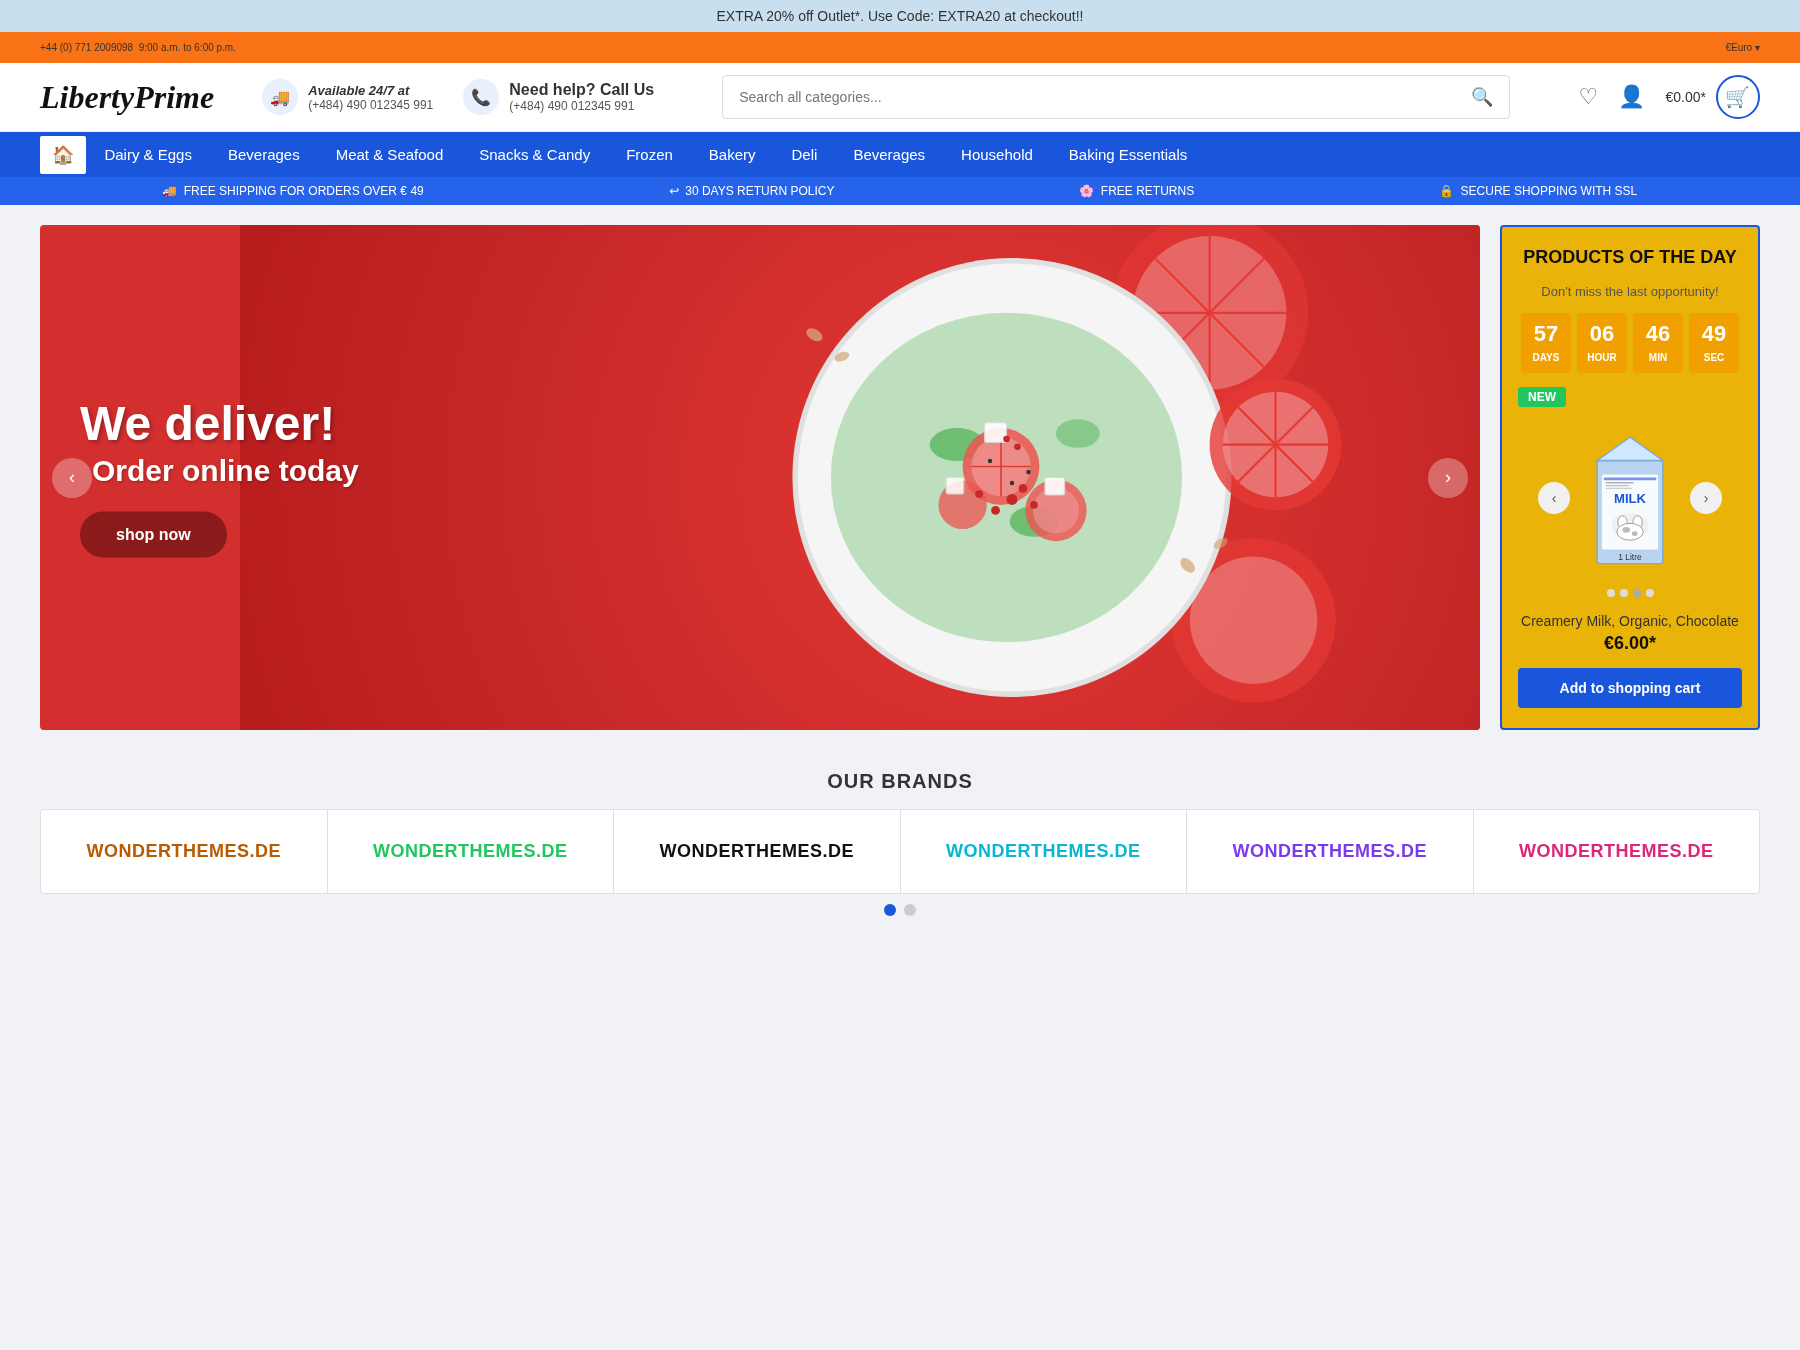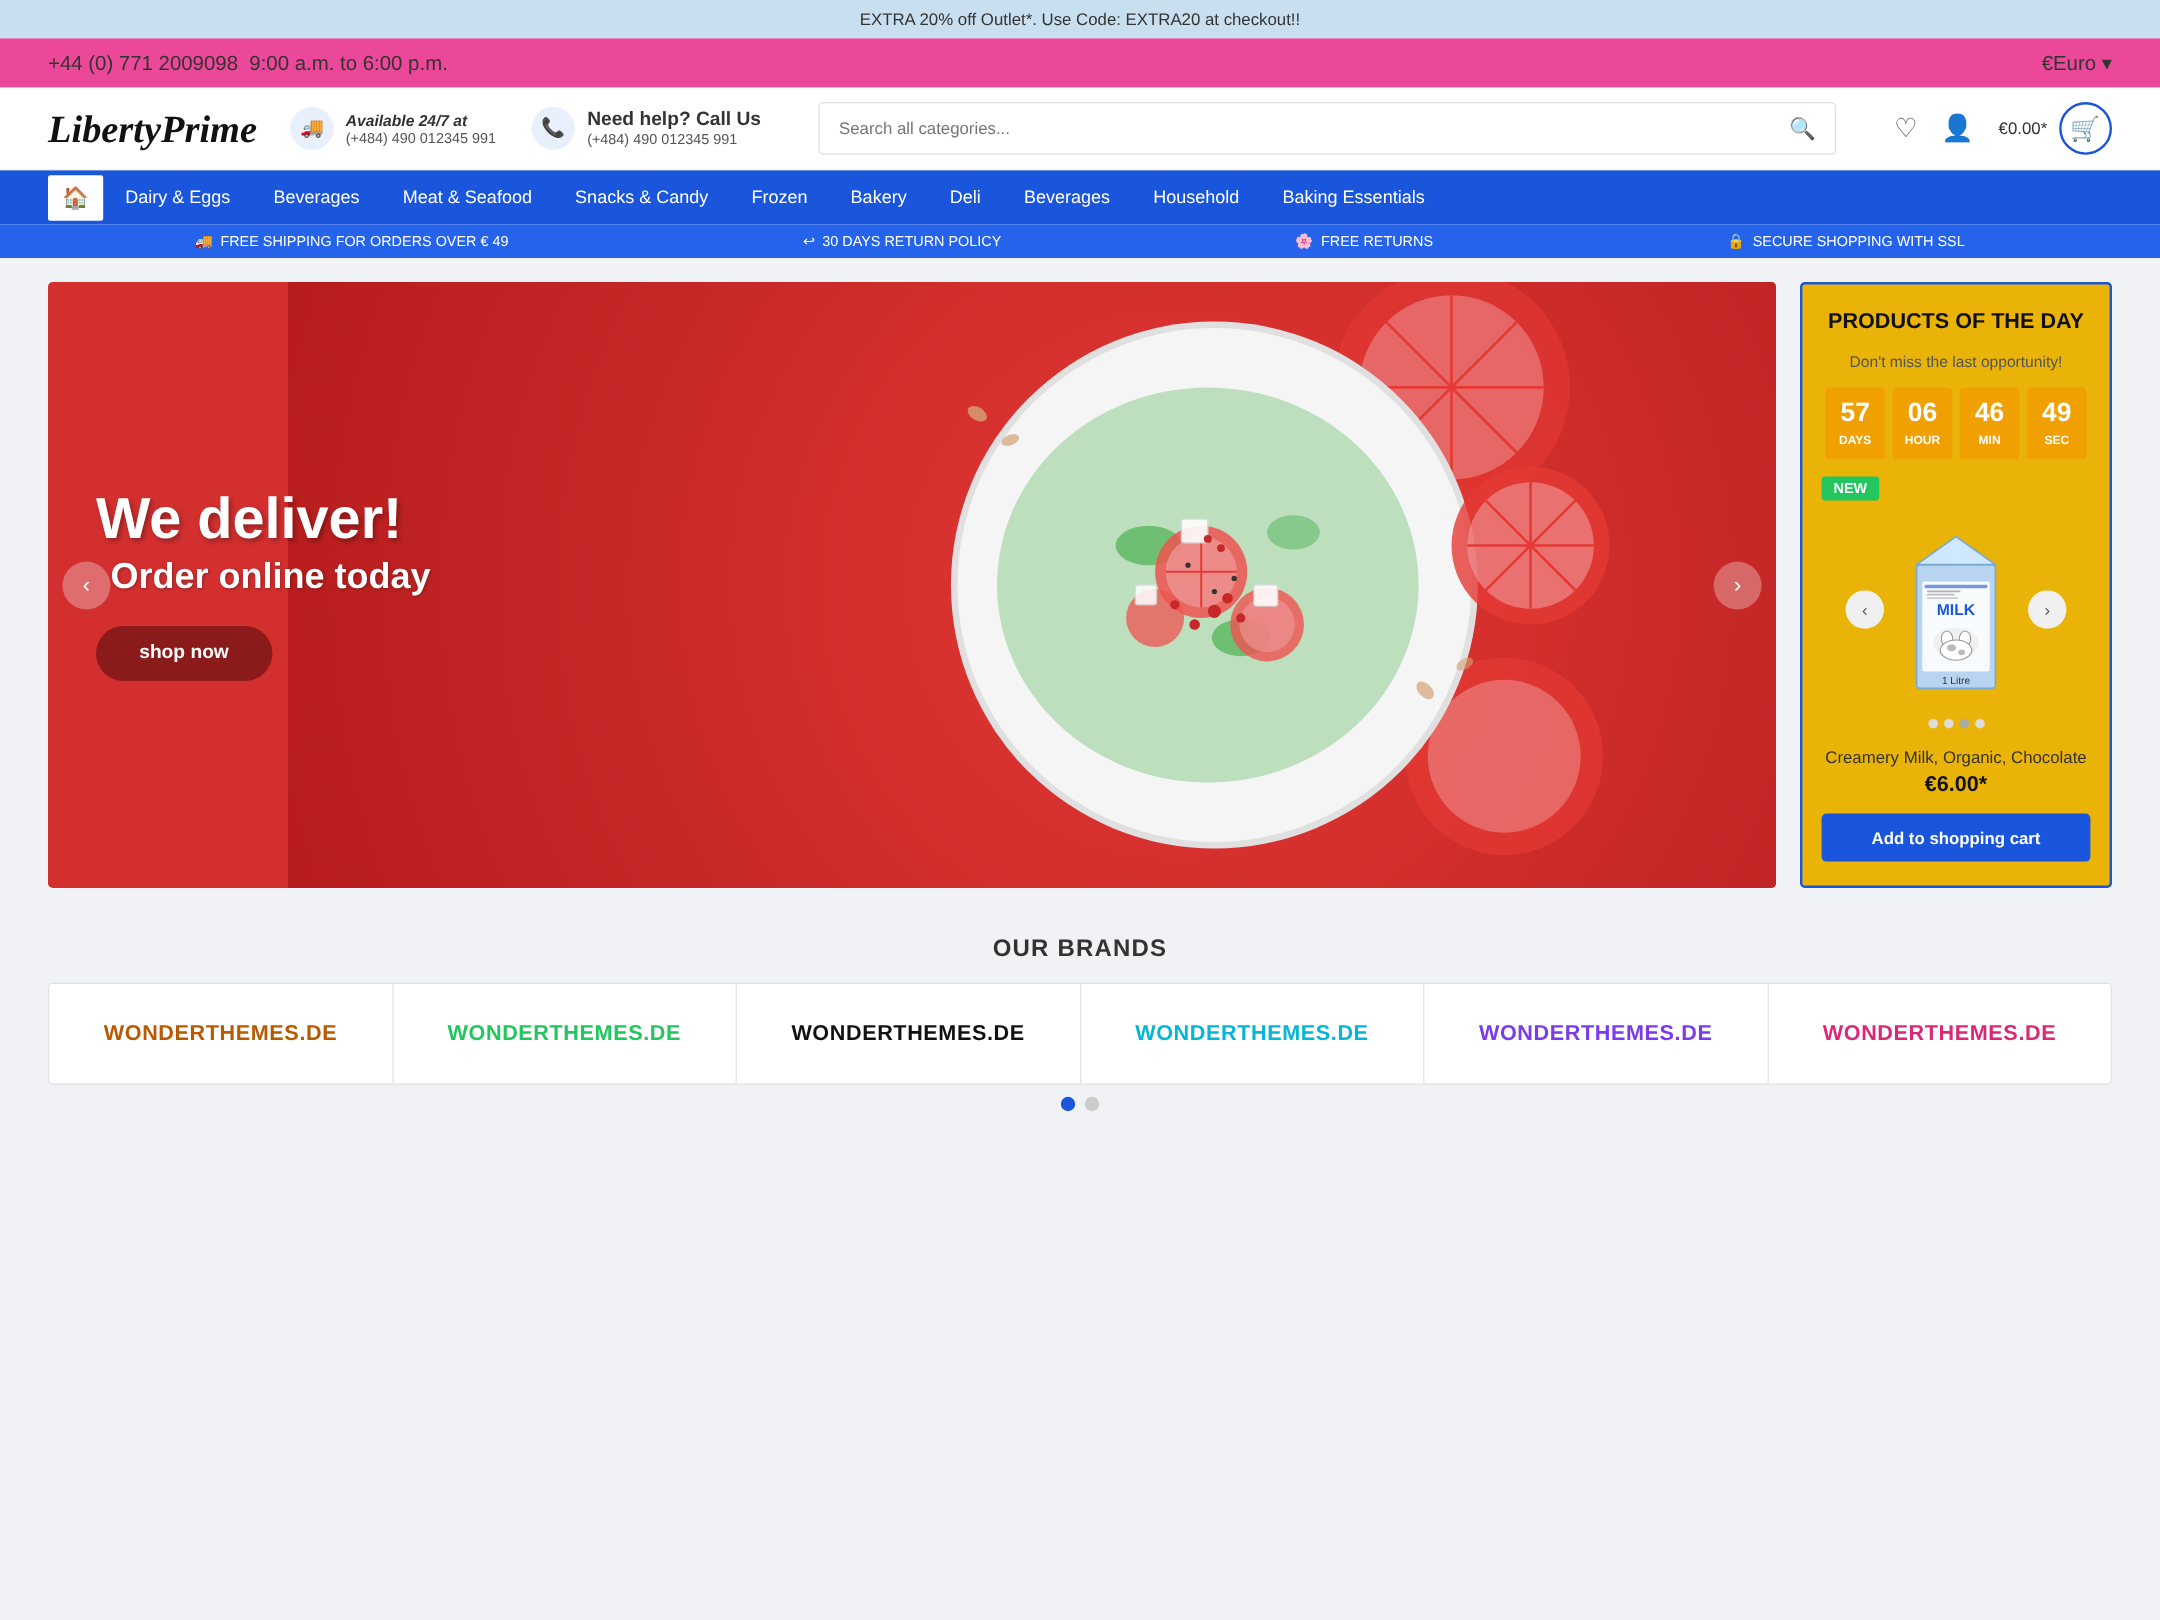--- a/index.html
+++ b/index.html
@@ -9,36 +9,36 @@
     .announcement-bar {
       background: #c8dff0;
       text-align: center;
       padding: 8px;
       font-size: 14px;
       color: #333;
     }
 
     
     .utility-bar {
-      background: #ec4899;
+      background: #f97316;
       display: flex;
       justify-content: space-between;
       align-items: center;
       padding: 10px 40px;
-      font-size: 17px;
+      font-size: 10px;
       color: #333;
     }
 
     
     .header {
       background: #fff;
       display: flex;
       align-items: center;
       padding: 12px 40px;
-      gap: 28px;
+      gap: 48px;
       border-bottom: 1px solid #eee;
     }
     .logo {
       font-family: Georgia, serif;
       font-style: italic;
       font-size: 32px;
       font-weight: bold;
       color: #111;
       min-width: 160px;
     }

